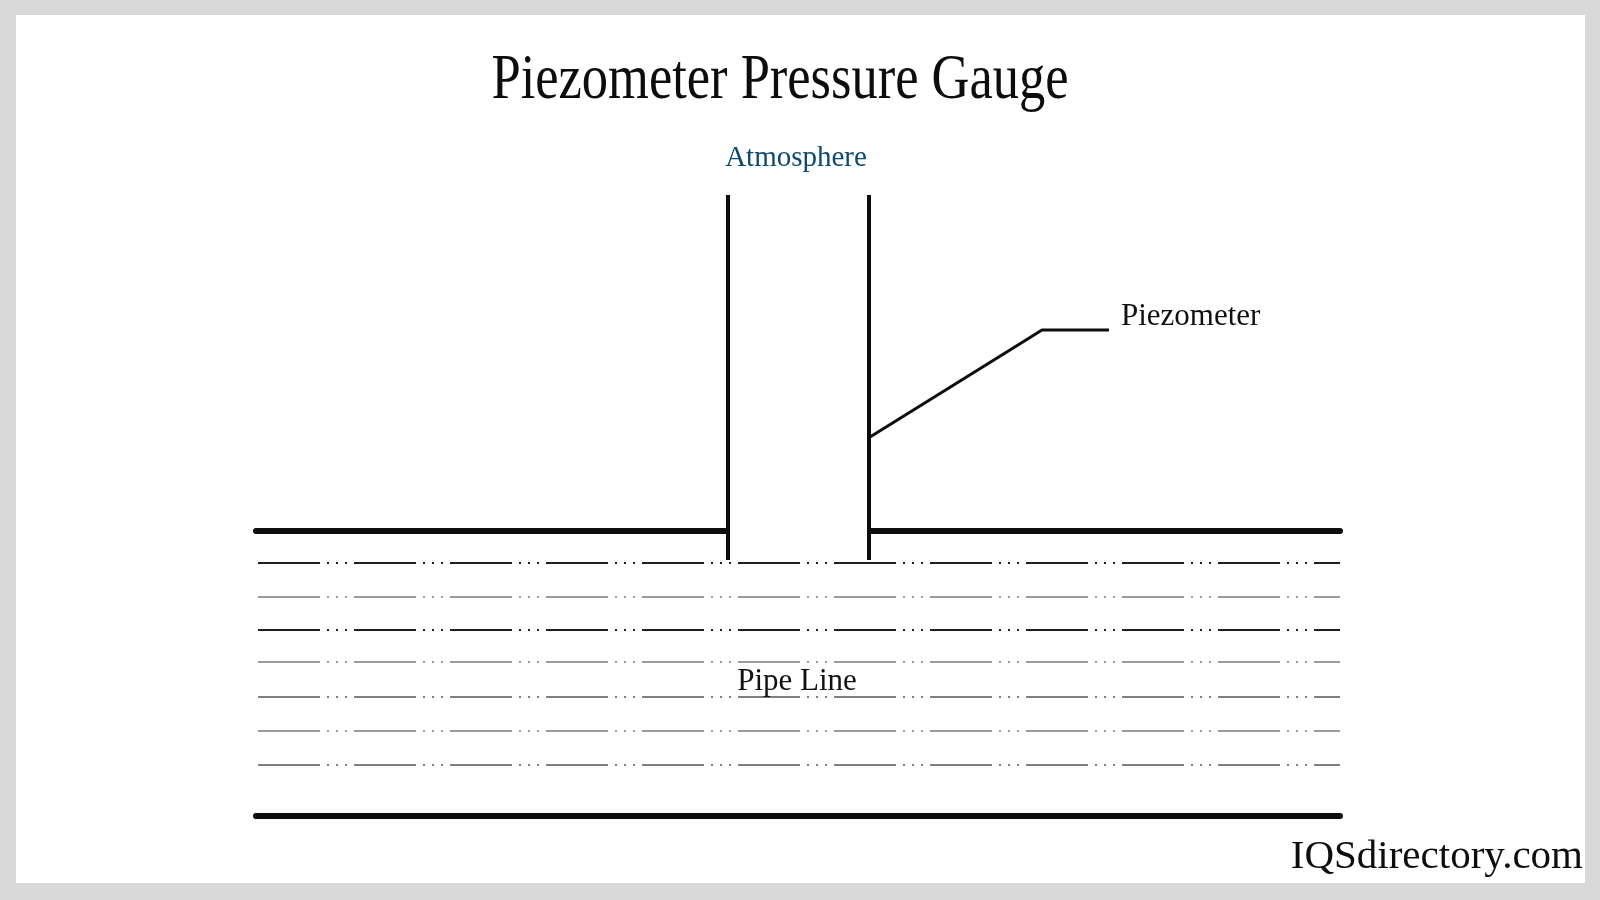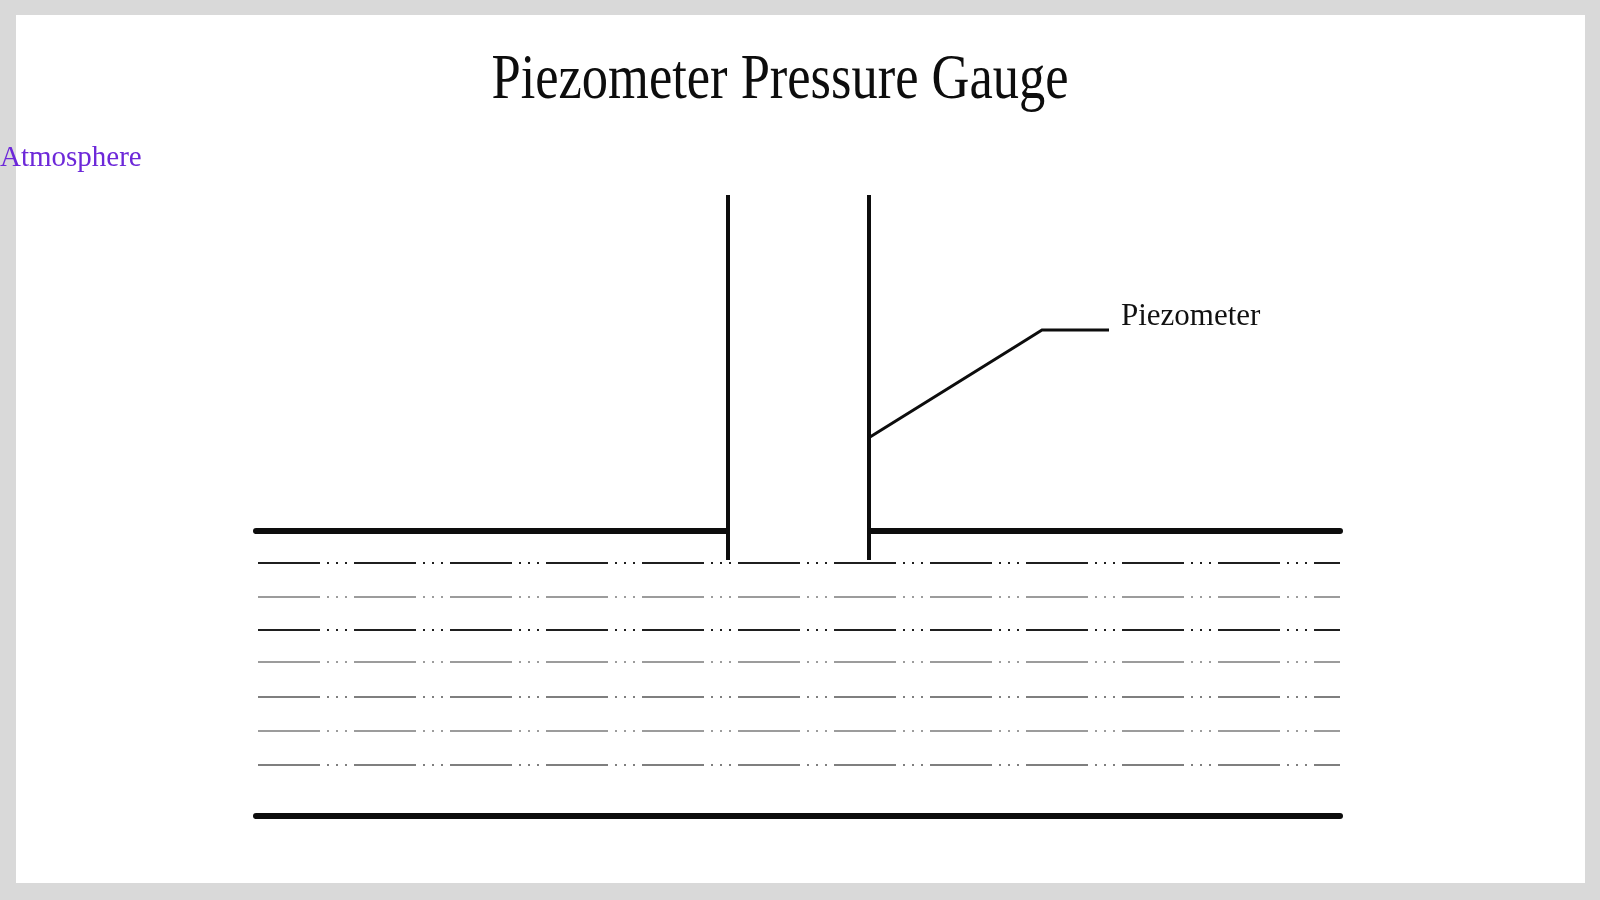--- a/index.html
+++ b/index.html
@@ -32,22 +32,23 @@
     font-weight: 400;
     color: #0d0d0d;
     transform: scaleX(0.82);
     transform-origin: 50% 50%;
     letter-spacing: 0px;
     white-space: nowrap;
   }
   .atmosphere-label {
     left: 0; top: 140px;
     width: 1592px;
+    text-align: center;
     font-size: 29px;
-    color: #6d28d9;
+    color: #0c4a6e;
     white-space: nowrap;
   }
   .piezometer-label {
     left: 1121px; top: 296px;
     font-size: 31px;
     line-height: 37px;
     color: #111111;
     white-space: nowrap;
   }
   .pipeline-label {
@@ -100,14 +101,16 @@
 
     <polyline points="870,437 1042,330 1109,330" fill="none" stroke-width="3" stroke="#0d0d0d"></polyline>
   </svg>
 
   <div class="abs title">Piezometer Pressure Gauge</div>
 
   <div class="abs atmosphere-label">Atmosphere</div>
 
   <div class="abs piezometer-label">Piezometer</div>
 
+  <div class="abs pipeline-label">Pipe Line</div>
 
+  <div class="abs watermark">IQSdirectory.com</div>
 </div>
 
 </body></html>

